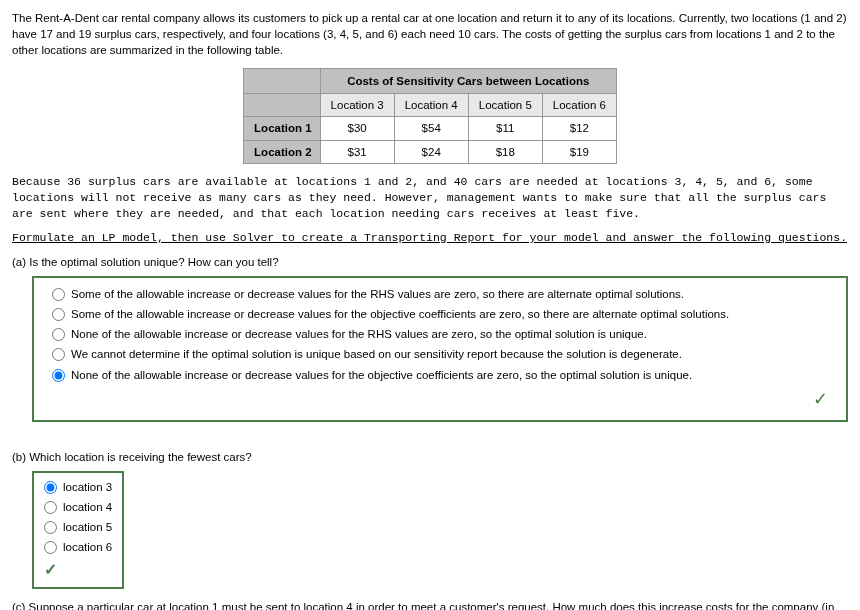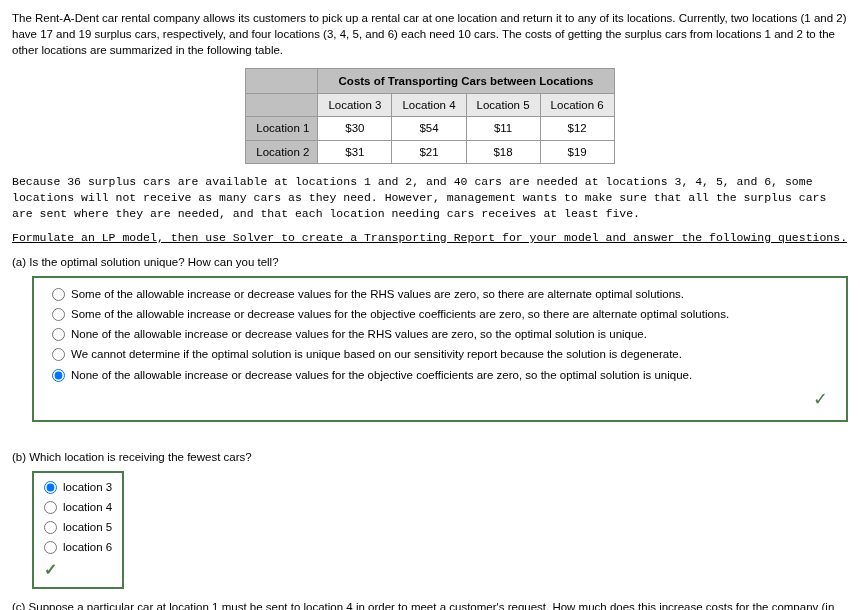--- a/index.html
+++ b/index.html
@@ -33,21 +33,21 @@
     }
     .table-title {
       background: #c0c0c0;
       font-weight: bold;
       text-align: center;
       padding: 4px 10px;
       font-size: 11.5px;
     }
     .row-header {
       background: #c0c0c0;
-      font-weight: normal;
+      font-weight: bold;
       text-align: right;
       padding-right: 8px;
     }
     .col-header {
       background: #e8e8e8;
       font-weight: normal;
     }
     .empty-cell {
       background: #c0c0c0;
       border: 1px solid #999;
@@ -109,40 +109,40 @@
 
 
 <div class="intro-text">The Rent-A-Dent car rental company allows its customers to pick up a rental car at one location and return it to any of its locations. Currently, two locations (1 and 2) have 17 and 19 surplus cars, respectively, and four locations (3, 4, 5, and 6) each need 10 cars. The costs of getting the surplus cars from locations 1 and 2 to the other locations are summarized in the following table.</div>
 
 
 <div class="table-container">
   <table>
     <tbody>
         <tr>
       <td class="empty-cell" style="background:#c0c0c0;"></td>
-      <td colspan="4" class="table-title">Costs of Transporting Cars between Locations</td>
+      <td colspan="4" class="table-title">Costs of Sensitivity Cars between Locations</td>
     </tr>
     <tr>
       <td class="empty-cell"></td>
       <td class="col-header">Location 3</td>
       <td class="col-header">Location 4</td>
       <td class="col-header">Location 5</td>
       <td class="col-header">Location 6</td>
     </tr>
     <tr>
       <td class="row-header">Location 1</td>
       <td>$30</td>
       <td>$54</td>
       <td>$11</td>
       <td>$12</td>
     </tr>
     <tr>
       <td class="row-header">Location 2</td>
       <td>$31</td>
-      <td>$21</td>
+      <td>$24</td>
       <td>$18</td>
       <td>$19</td>
     </tr>
   </tbody>
     </table>
 </div>
 
 
 <p class="paragraph">Because 36 surplus cars are available at locations 1 and 2, and 40 cars are needed at locations 3, 4, 5, and 6, some locations will not receive as many cars as they need. However, management wants to make sure that all the surplus cars are sent where they are needed, and that each location needing cars receives at least five.</p>
 

